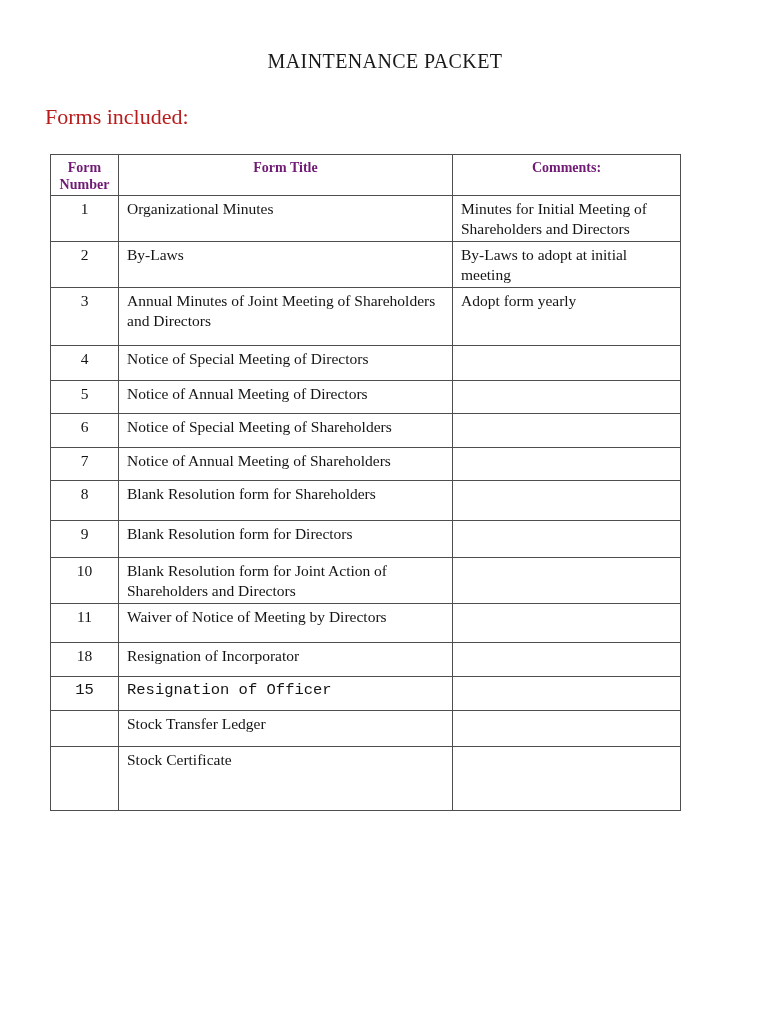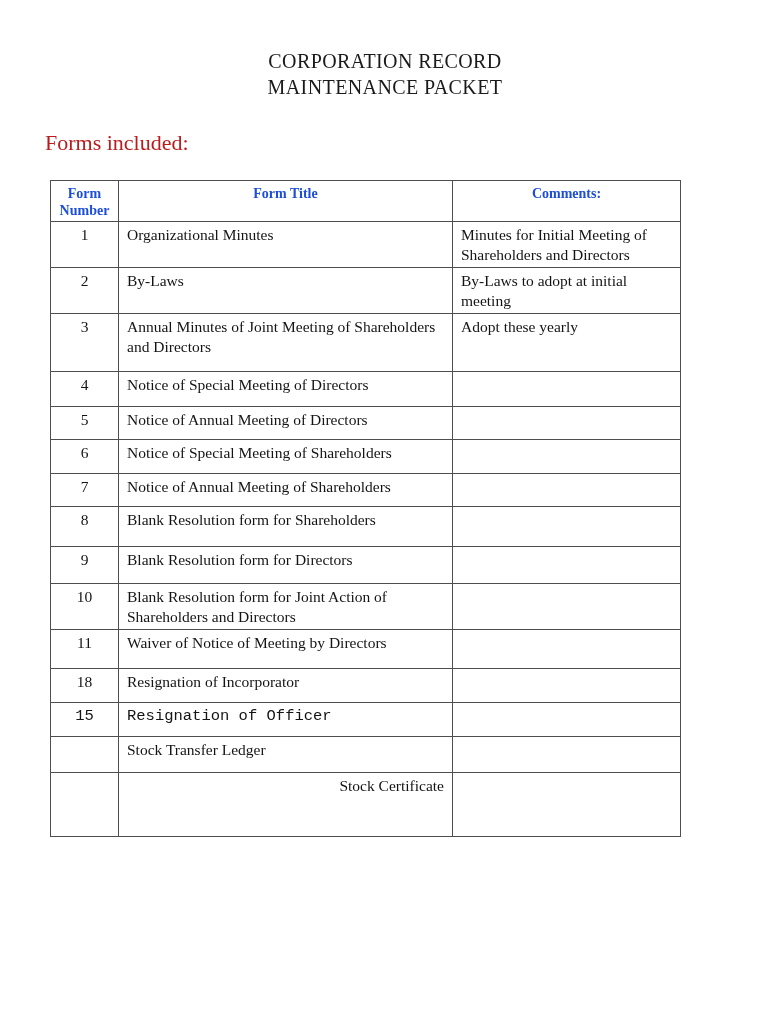--- a/index.html
+++ b/index.html
@@ -45,41 +45,40 @@
     overflow: hidden;
   }
   table.forms-table th {
     font-size: 14px;
     font-weight: bold;
     text-align: center;
     padding: 4px 4px 2px 4px;
     height: 37px;
     box-sizing: border-box;
     line-height: 17px;
-    color: #1d4ed8;
+    color: #701a75;
   }
   table.forms-table td {
     font-size: 15.5px;
     line-height: 20px;
     padding: 3px 8px 2px 8px;
     color: #141414;
   }
   table.forms-table td.cell-num {
     text-align: center;
     padding-left: 2px;
     padding-right: 2px;
   }
 </style>
 </head>
 <body>
 
 <div class="page">
 
   <div class="doc-title">
-    <div>CORPORATION RECORD</div>
     <div>MAINTENANCE PACKET</div>
   </div>
 
   <div class="forms-heading">Forms included:</div>
 
   <table class="forms-table">
     <colgroup>
       <col class="c-num">
       <col class="c-title">
       <col class="c-comments">
@@ -100,21 +99,21 @@
 
   <tr style="height: 44px;">
     <td class="cell-num">2</td>
     <td class="cell-title">By-Laws</td>
     <td class="cell-comments">By-Laws to adopt at initial meeting</td>
   </tr>
 
   <tr style="height: 58px;">
     <td class="cell-num">3</td>
     <td class="cell-title">Annual Minutes of Joint Meeting of Shareholders and Directors</td>
-    <td class="cell-comments">Adopt these yearly</td>
+    <td class="cell-comments">Adopt form yearly</td>
   </tr>
 
   <tr style="height: 35px;">
     <td class="cell-num">4</td>
     <td class="cell-title">Notice of Special Meeting of Directors</td>
     <td class="cell-comments"></td>
   </tr>
 
   <tr style="height: 33px;">
     <td class="cell-num">5</td>
@@ -171,21 +170,21 @@
     <td class="cell-title">Resignation of Officer</td>
     <td class="cell-comments"></td>
   </tr>
 
   <tr style="height: 36px;">
     <td class="cell-num"></td>
     <td class="cell-title">Stock Transfer Ledger</td>
     <td class="cell-comments"></td>
   </tr>
 
-  <tr style="height: 64px; text-align: right;">
+  <tr style="height: 64px;">
     <td class="cell-num"></td>
     <td class="cell-title">Stock Certificate</td>
     <td class="cell-comments"></td>
   </tr>
 </tbody>
   </table>
 
 </div>
 
 </body></html>

